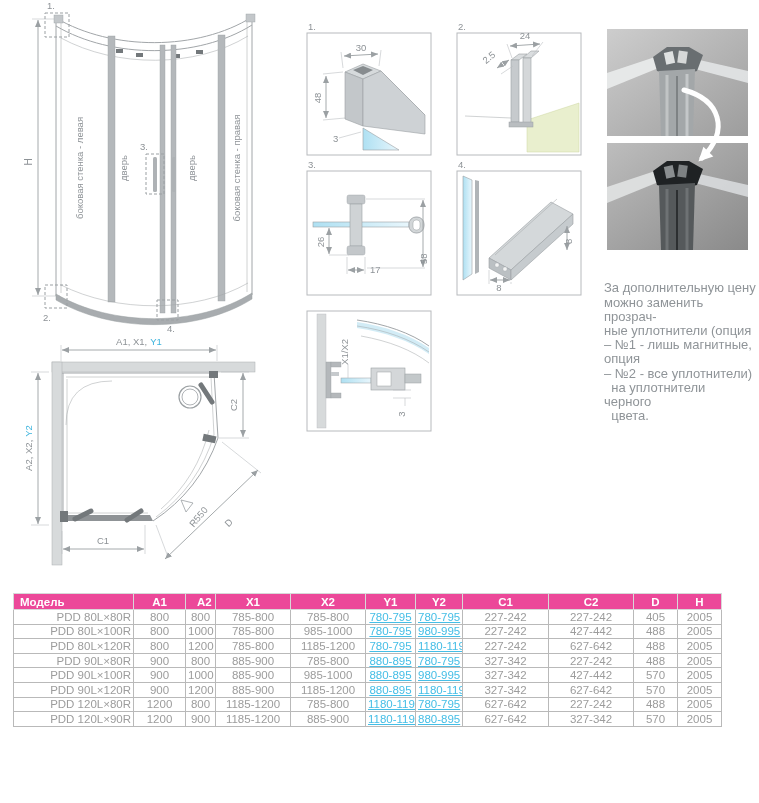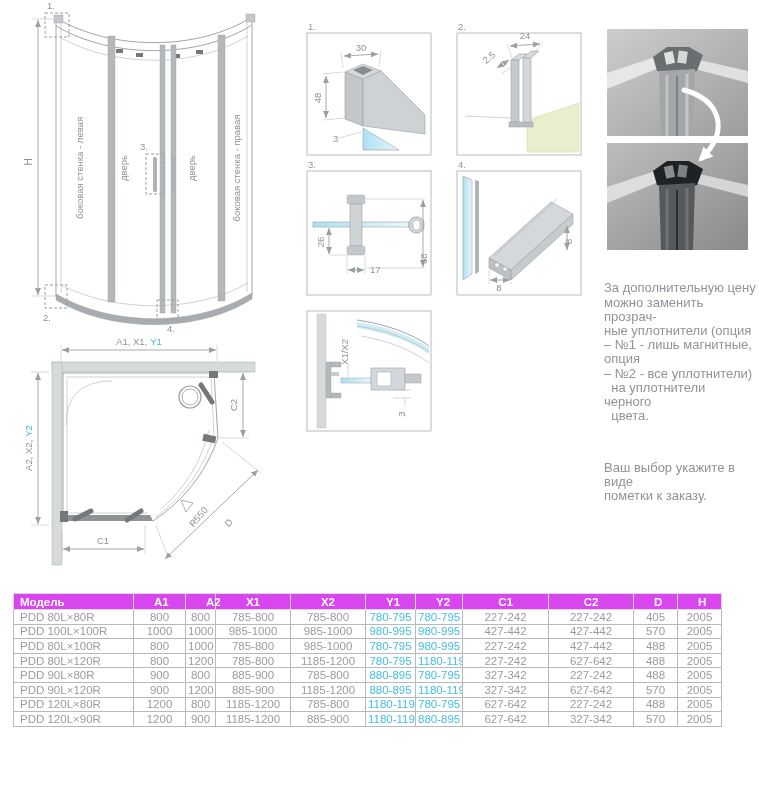--- a/index.html
+++ b/index.html
@@ -21,27 +21,27 @@
   .mk{stroke:#73787b;stroke-width:5;stroke-linecap:round;}
   .box{fill:#fff;stroke:#b7babd;stroke-width:1;}
   .wall{fill:#d7dadb;stroke:#aaaeb1;stroke-width:.5;}
 
   .photo{width:141px;height:107px;margin-bottom:3px;}
   .note{color:#8f9498;font-size:13px;line-height:14.2px;white-space:pre-wrap;}
   .note p{margin:0 0 9px 0;}
 
   table.spec{position:absolute;left:13px;top:593px;width:708px;border-collapse:collapse;
     table-layout:fixed;font-size:11.5px;border:1px solid #9a9a9a;}
-  table.spec th{background:#d946ef;color:#fff;font-weight:bold;border:1px solid #d8d8d8;
-    height:15px;padding:0 20px;text-align:center;font-size:11.5px;}
+  table.spec th{background:#ec4899;color:#fff;font-weight:bold;border:1px solid #d8d8d8;
+    height:15px;padding:0 11px;text-align:center;font-size:11.5px;}
   table.spec th.model-col{text-align:left;padding-left:6px;}
   table.spec td{border:1px solid #b9b9b9;color:#9c9c9c;text-align:center;height:13.6px;
     padding:0 2px;background:#fff;overflow:hidden;white-space:nowrap;}
-  table.spec td.model-col{text-align:left;padding-left:6px;}
-  table.spec td.hl{color:#45bee6;}
+  table.spec td.model-col{text-align:right;padding-left:6px;}
+  table.spec td.hl{color:#45bee6;text-decoration:underline;}
 </style>
 </head>
 <body>
 
 <div class="page">
 
   <svg width="0" height="0" style="position:absolute">
     <defs>
       <marker id="ae" orient="auto" markerUnits="userSpaceOnUse" markerWidth="8" markerHeight="8" refX="7" refY="3">
         <path d="M0,0L7,3L0,6Z" fill="#9ba0a3"></path>
@@ -249,22 +249,20 @@
 
   <div class="abs note" style="left:604px;top:253px;width:152px">
     <p>За дополнительную цену
 можно заменить прозрач-
 ные уплотнители (опция
 – №1 - лишь магнитные,
 опция
 – №2 - все уплотнители)
   на уплотнители черного
   цвета.</p>
-    <p>Ваш выбор укажите в виде
-пометки к заказу.</p>
   </div>
 
   <svg class="abs" style="left:15px;top:335px" width="280" height="248" viewBox="0 0 280 248">
     <rect class="wall" x="37" y="27" width="203" height="10"></rect>
     <rect class="wall" x="37" y="27" width="10" height="203"></rect>
 
     <line class="ln" x1="47" y1="38" x2="199" y2="38"></line>
     <line class="ln thin" x1="51" y1="42" x2="196" y2="42"></line>
     <line class="ln" x1="199" y1="38" x2="203" y2="103"></line>
     <line class="ln thin" x1="196" y1="42" x2="199" y2="100"></line>
@@ -354,69 +352,69 @@
           <td>785-800</td>
           <td>785-800</td>
           <td class="hl">780-795</td>
           <td class="hl">780-795</td>
           <td>227-242</td>
           <td>227-242</td>
           <td>405</td>
           <td>2005</td>
         </tr>
         <tr>
-          <td class="model-col">PDD 100L×100R</td>
+          <td class="model-col">PDD 80L×100R</td>
+          <td>800</td>
           <td>1000</td>
+          <td>785-800</td>
+          <td>985-1000</td>
+          <td class="hl">780-795</td>
+          <td class="hl">980-995</td>
+          <td>227-242</td>
+          <td>427-442</td>
+          <td>488</td>
+          <td>2005</td>
+        </tr>
+        <tr>
+          <td class="model-col">PDD 80L×120R</td>
+          <td>800</td>
+          <td>1200</td>
+          <td>785-800</td>
+          <td>1185-1200</td>
+          <td class="hl">780-795</td>
+          <td class="hl">1180-1195</td>
+          <td>227-242</td>
+          <td>627-642</td>
+          <td>488</td>
+          <td>2005</td>
+        </tr>
+        <tr>
+          <td class="model-col">PDD 90L×80R</td>
+          <td>900</td>
+          <td>800</td>
+          <td>885-900</td>
+          <td>785-800</td>
+          <td class="hl">880-895</td>
+          <td class="hl">780-795</td>
+          <td>327-342</td>
+          <td>227-242</td>
+          <td>488</td>
+          <td>2005</td>
+        </tr>
+        <tr>
+          <td class="model-col">PDD 90L×100R</td>
+          <td>900</td>
           <td>1000</td>
+          <td>885-900</td>
           <td>985-1000</td>
-          <td>985-1000</td>
+          <td class="hl">880-895</td>
           <td class="hl">980-995</td>
-          <td class="hl">980-995</td>
-          <td>427-442</td>
+          <td>327-342</td>
           <td>427-442</td>
           <td>570</td>
-          <td>2005</td>
-        </tr>
-        <tr>
-          <td class="model-col">PDD 80L×100R</td>
-          <td>800</td>
-          <td>1000</td>
-          <td>785-800</td>
-          <td>985-1000</td>
-          <td class="hl">780-795</td>
-          <td class="hl">980-995</td>
-          <td>227-242</td>
-          <td>427-442</td>
-          <td>488</td>
-          <td>2005</td>
-        </tr>
-        <tr>
-          <td class="model-col">PDD 80L×120R</td>
-          <td>800</td>
-          <td>1200</td>
-          <td>785-800</td>
-          <td>1185-1200</td>
-          <td class="hl">780-795</td>
-          <td class="hl">1180-1195</td>
-          <td>227-242</td>
-          <td>627-642</td>
-          <td>488</td>
-          <td>2005</td>
-        </tr>
-        <tr>
-          <td class="model-col">PDD 90L×80R</td>
-          <td>900</td>
-          <td>800</td>
-          <td>885-900</td>
-          <td>785-800</td>
-          <td class="hl">880-895</td>
-          <td class="hl">780-795</td>
-          <td>327-342</td>
-          <td>227-242</td>
-          <td>488</td>
           <td>2005</td>
         </tr>
         <tr>
           <td class="model-col">PDD 90L×120R</td>
           <td>900</td>
           <td>1200</td>
           <td>885-900</td>
           <td>1185-1200</td>
           <td class="hl">880-895</td>
           <td class="hl">1180-1195</td>

